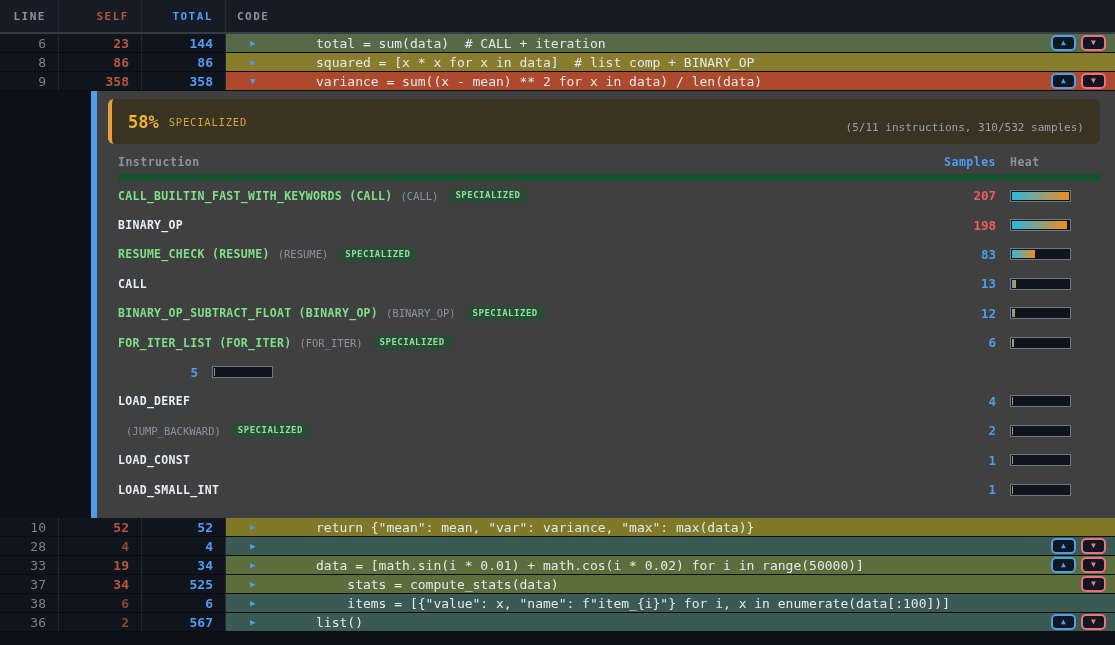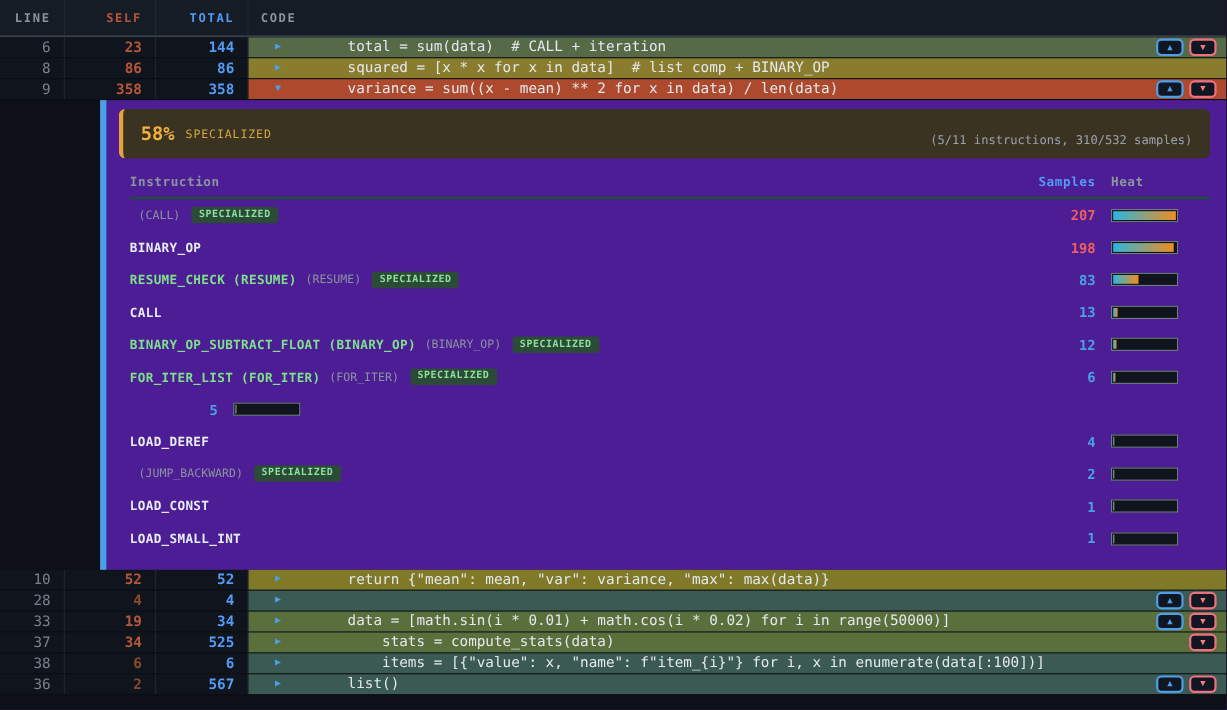--- a/index.html
+++ b/index.html
@@ -34,30 +34,30 @@
   .btns { position:absolute; right:9px; top:50%; transform:translateY(-50%); display:flex; gap:5px; }
   .btn { width:25px; height:16px; border-radius:5px; background:#101622;
          display:flex; align-items:center; justify-content:center; font-size:8px; line-height:1; }
   .btn.up   { border:2px solid #4d9fe8; color:#4d9fe8; }
   .btn.down { border:2px solid #ef7080; color:#f47c7c; }
 
   
   .panelwrap { display:flex; height:427px; }
   .pgutter { width:91px; background:#0d1117; }
   .connector { width:6px; background:#4d9fe8; }
-  .panel { flex:1; background:#4c1d95; }
+  .panel { flex:1; background:#404040; }
 
   .banner { margin:8px 15px 0 11px; height:45px; background:#3a3322; border-left:4px solid #e9a13b;
             border-radius:6px; display:flex; align-items:center; padding:0 16px; }
   .pct { font-size:17px; font-weight:bold; color:#f2b13d; }
   .pctlabel { font-size:10.5px; color:#d6a53e; letter-spacing:0.8px; margin-left:10px; }
   .summary { margin-left:auto; font-size:11px; color:#9aa2ac;margin-top:12px; }
 
   .instable { margin:14px 15px 0 21px; }
-  .thead { display:flex; align-items:center; height:23px; border-bottom:2px solid #14532d; padding-bottom:8px; }
+  .thead { display:flex; align-items:center; height:23px; border-bottom:7px solid #14532d; padding-bottom:8px; }
   .th-ins { flex:1; color:#8b949e; font-size:11.5px; font-weight:bold; letter-spacing:0.5px; }
   .th-samples { width:80px; text-align:right; color:#539bf5; font-size:11.5px; font-weight:bold; letter-spacing:0.5px; }
   .th-heat { width:90px; margin-left:14px; color:#8b949e; font-size:11.5px; font-weight:bold; letter-spacing:0.5px; }
 
   .trow { display:flex; align-items:center; height:29.4px; }
   .ins { flex:1; display:flex; align-items:center; }
   .insname { font-size:11.5px; font-weight:bold; color:#e6edf3; letter-spacing:0.3px; }
   .insname.green { color:#7ee08a; }
   .insbase { font-size:10.5px; color:#8b949e; margin-left:8px; }
   .badge { margin-left:10px; background:#2c4a38; color:#8be39a; font-size:9px; font-weight:bold;
@@ -132,20 +132,21 @@
 
       <div class="instable">
         <div class="thead">
           <div class="th-ins">Instruction</div>
           <div class="th-samples">Samples</div>
           <div class="th-heat">Heat</div>
         </div>
         <div id="instruction-rows">
             <div class="trow">
               <div class="ins">
+                <span class="insname green">CALL_BUILTIN_FAST_WITH_KEYWORDS (CALL)</span>
                 <span class="insbase">(CALL)</span>
                 <span class="badge">SPECIALIZED</span>
               </div>
               <span class="samples hot">207</span>
               <div class="heatwrap">
                 <div class="heatbar">
                   <div class="heatfill" style="width: 57px;"></div>
                 </div>
               </div>
             </div>

